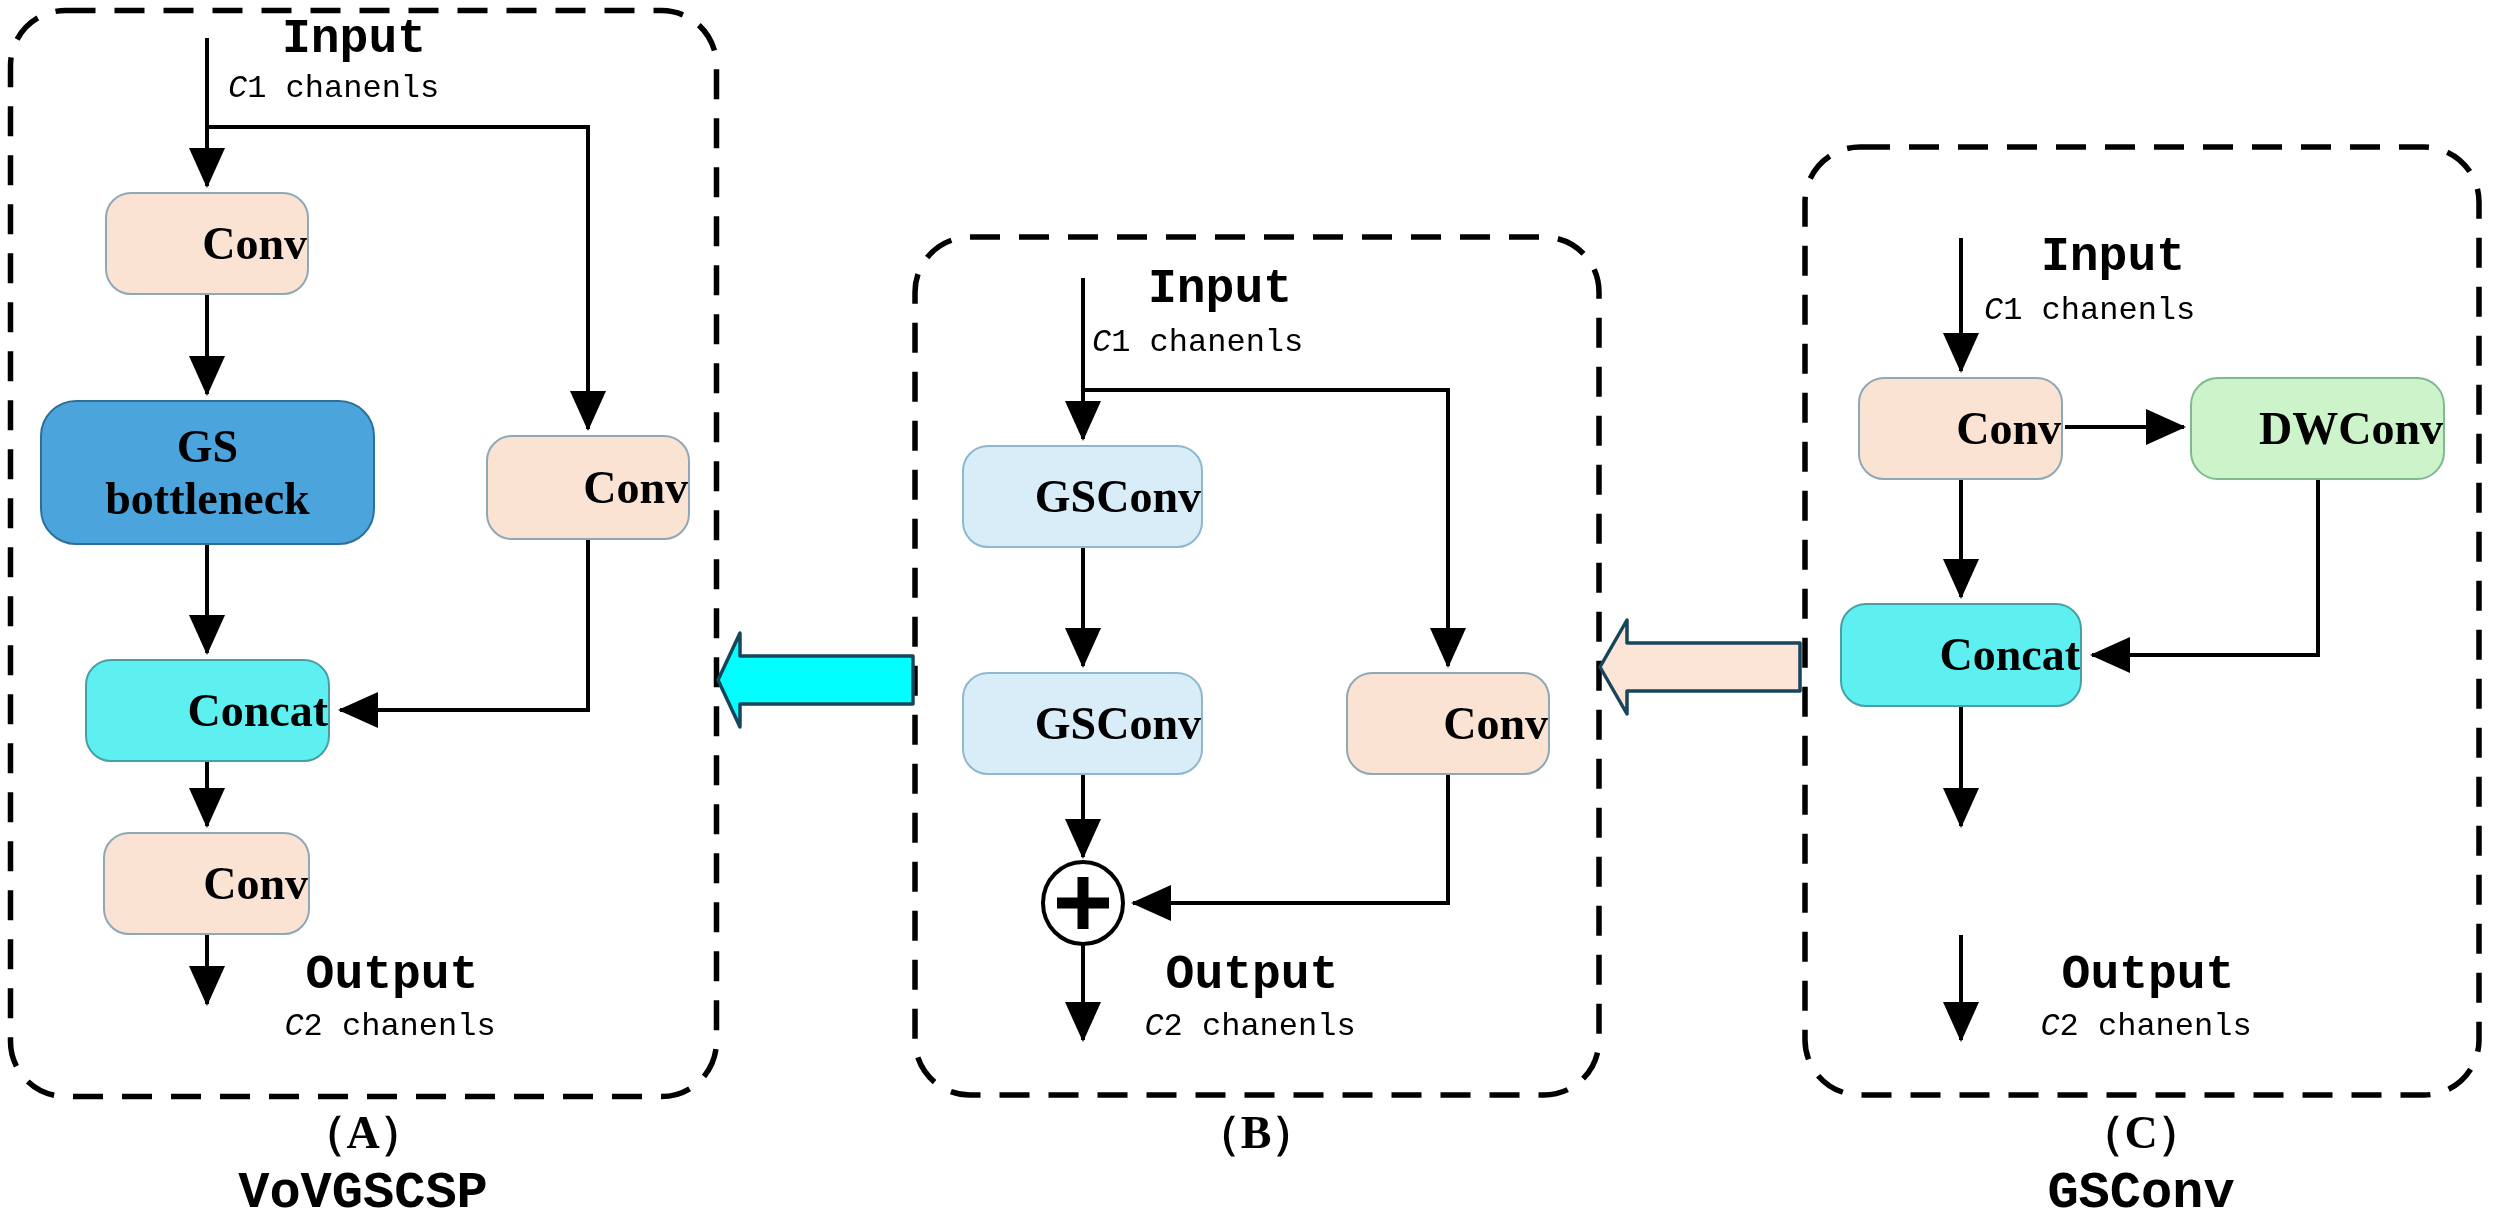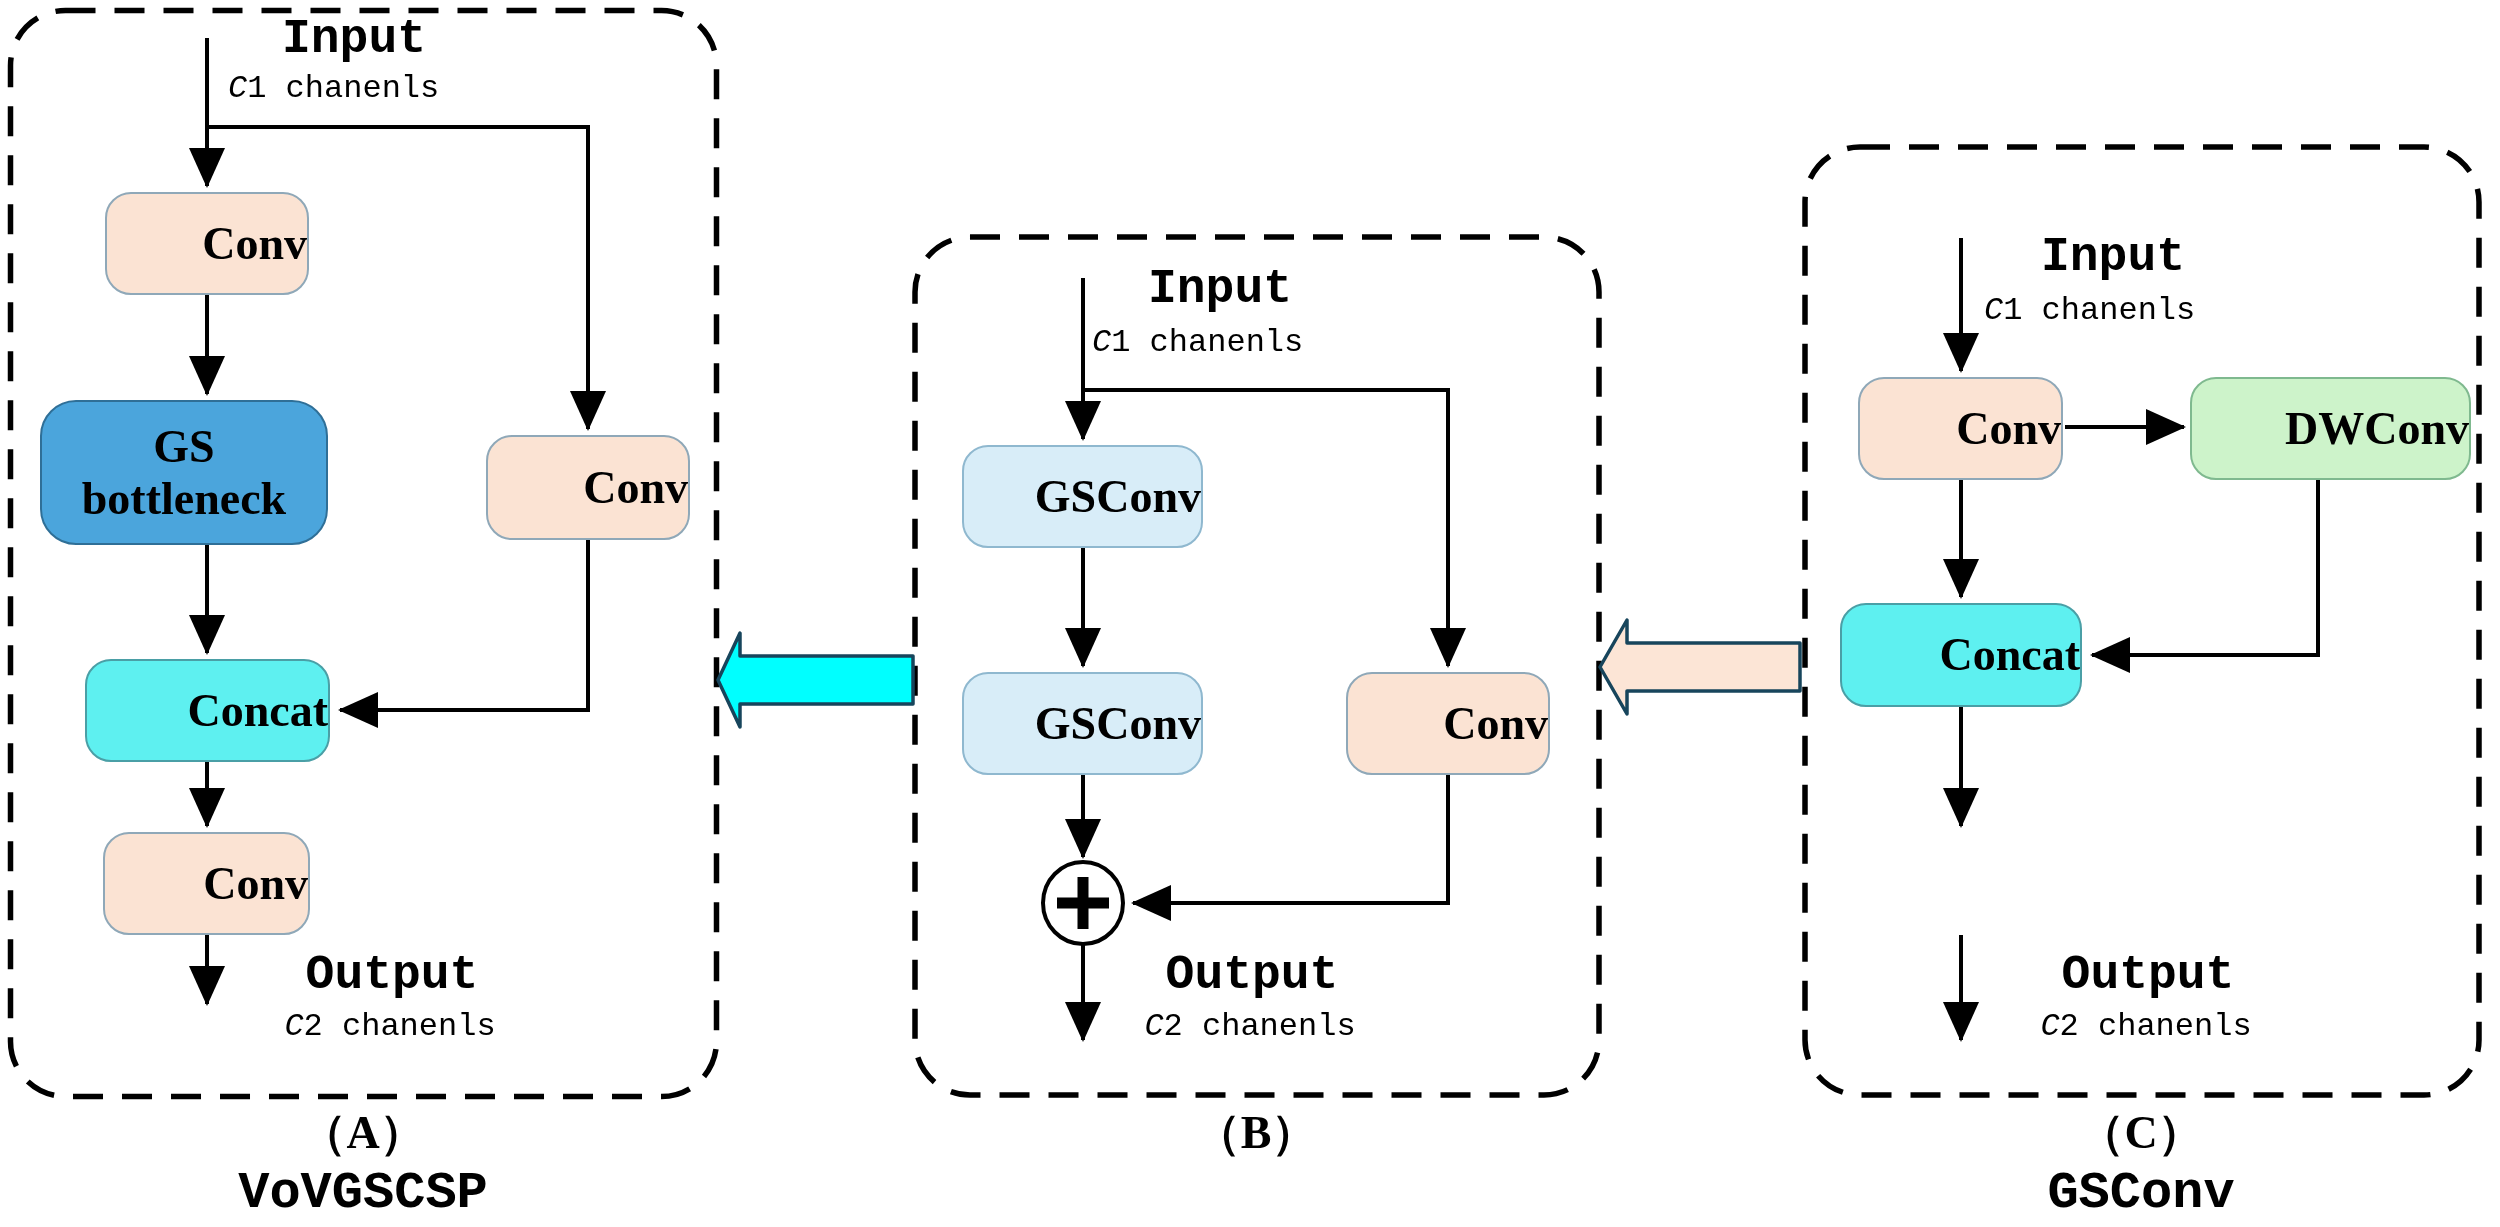--- a/index.html
+++ b/index.html
@@ -63,21 +63,21 @@
     <polygon points="718,680 740,633 740,656 913,656 913,704 740,704 740,727" fill="#00FFFF" stroke="#17455C" stroke-width="3.5" stroke-linejoin="round"></polygon>
     <polygon points="1600,667 1627,620 1627,643 1800,643 1800,691 1627,691 1627,714" fill="#FCE5D6" stroke="#17455C" stroke-width="3.5" stroke-linejoin="round"></polygon>
   </svg>
 
   <div class="txt title center" style="left:354px;top:12px;">Input</div>
   <div class="txt chan" style="left:228px;top:70px;"><span class="var">C</span><span>1 chanenls</span></div>
 
   <div class="node" style="left: 105px; top: 192px; width: 204px; height: 103px; background: rgb(251, 227, 211); border-color: rgb(143, 168, 184);">
       <span>Conv</span>
     </div>
-  <div class="node" style="left: 40px; top: 400px; width: 288px; height: 145px; border-radius: 36px; padding: 0px 30px; background: rgb(75, 165, 220); border-color: rgb(47, 111, 151);">
+  <div class="node" style="left: 40px; top: 400px; width: 335px; height: 145px; border-radius: 36px; padding: 0px 30px; background: rgb(75, 165, 220); border-color: rgb(47, 111, 151);">
       <span>GS bottleneck</span>
     </div>
   <div class="node" style="left: 486px; top: 435px; width: 204px; height: 105px; background: rgb(251, 227, 211); border-color: rgb(143, 168, 184);">
       <span>Conv</span>
     </div>
   <div class="node" style="left: 85px; top: 659px; width: 245px; height: 103px; background: rgb(94, 240, 240); border-color: rgb(74, 159, 166);">
       <span>Concat</span>
     </div>
   <div class="node" style="left: 103px; top: 832px; width: 207px; height: 103px; background: rgb(251, 227, 211); border-color: rgb(143, 168, 184);">
       <span>Conv</span>
@@ -104,21 +104,21 @@
   <div class="txt title center" style="left:1252px;top:948px;">Output</div>
   <div class="txt chan center" style="left:1250px;top:1008px;"><span class="var">C</span><span>2 chanenls</span></div>
   <div class="txt plabel center" style="left:1256px;top:1102px;">（B）</div>
 
   <div class="txt title center" style="left:2113px;top:230px;">Input</div>
   <div class="txt chan" style="left:1984px;top:292px;"><span class="var">C</span><span>1 chanenls</span></div>
 
   <div class="node" style="left: 1858px; top: 377px; width: 205px; height: 103px; background: rgb(251, 227, 211); border-color: rgb(143, 168, 184);">
       <span>Conv</span>
     </div>
-  <div class="node" style="left: 2190px; top: 377px; width: 281px; height: 103px; background: rgb(205, 243, 202); border-color: rgb(127, 185, 143);">
+  <div class="node" style="left: 2190px; top: 377px; width: 255px; height: 103px; background: rgb(205, 243, 202); border-color: rgb(127, 185, 143); border-radius: 28px;">
       <span>DWConv</span>
     </div>
   <div class="node" style="left: 1840px; top: 603px; width: 242px; height: 104px; background: rgb(94, 240, 240); border-color: rgb(74, 159, 166);">
       <span>Concat</span>
     </div>
 
   <div class="txt title center" style="left:2148px;top:948px;">Output</div>
   <div class="txt chan center" style="left:2146px;top:1008px;"><span class="var">C</span><span>2 chanenls</span></div>
   <div class="txt plabel center" style="left:2141px;top:1102px;">（C）</div>
   <div class="txt pname center" style="left:2141px;top:1164px;">GSConv</div>

